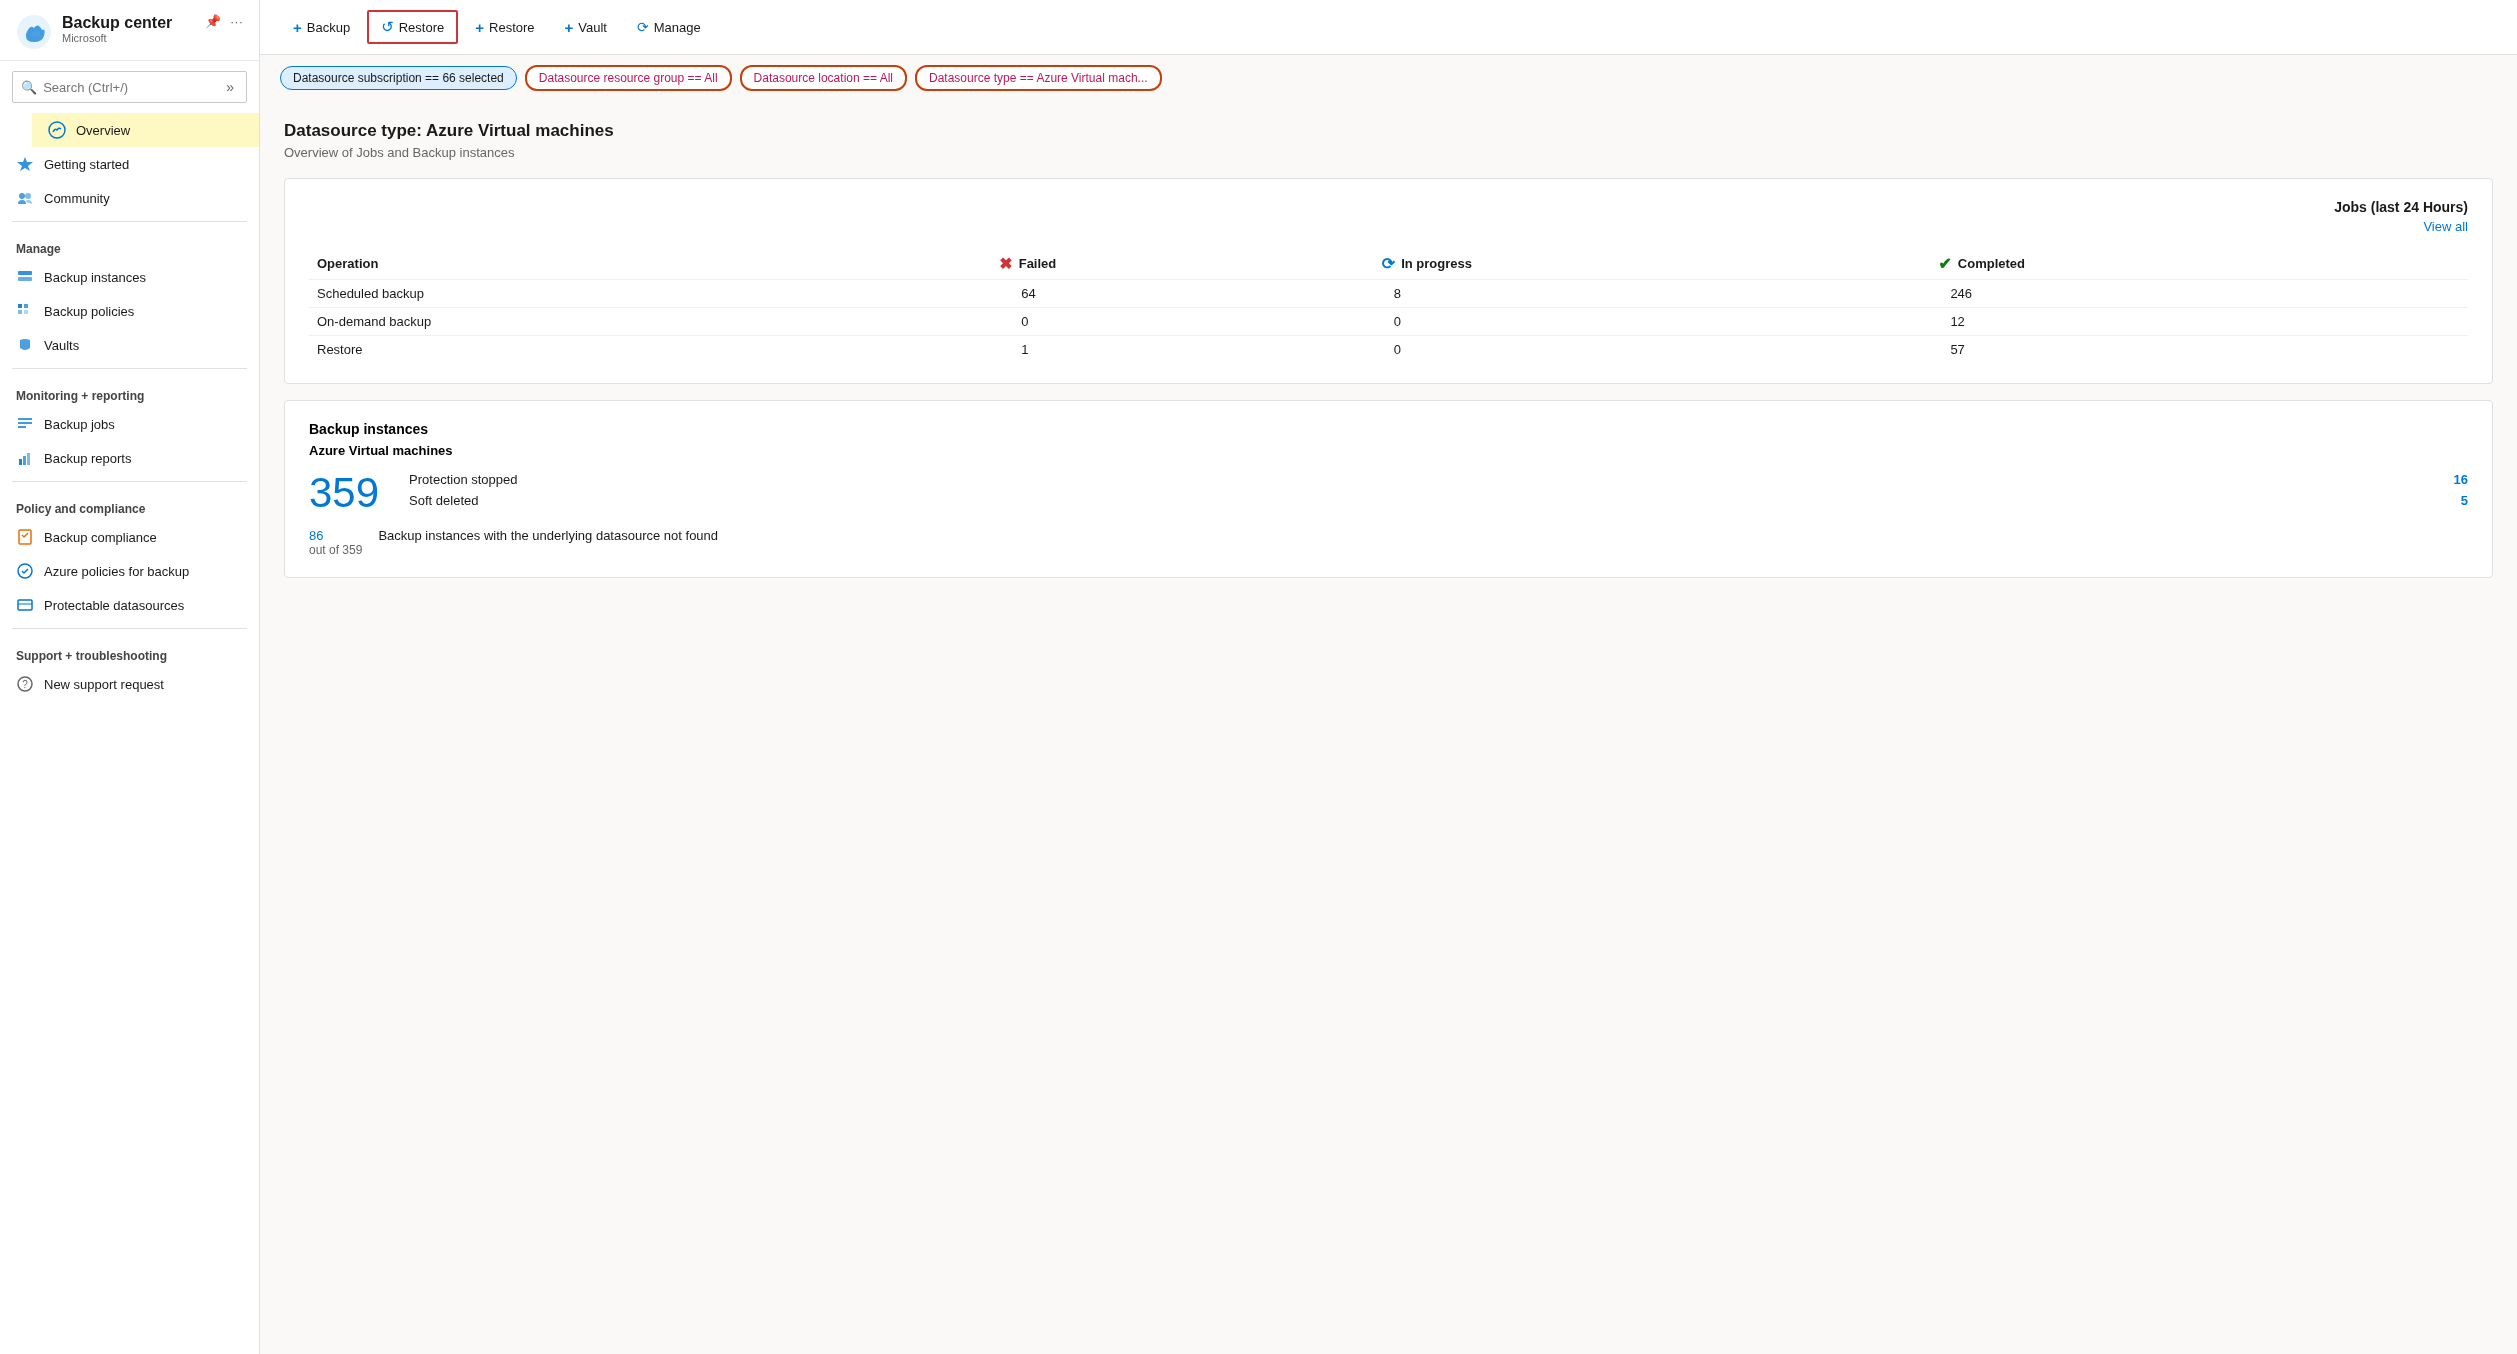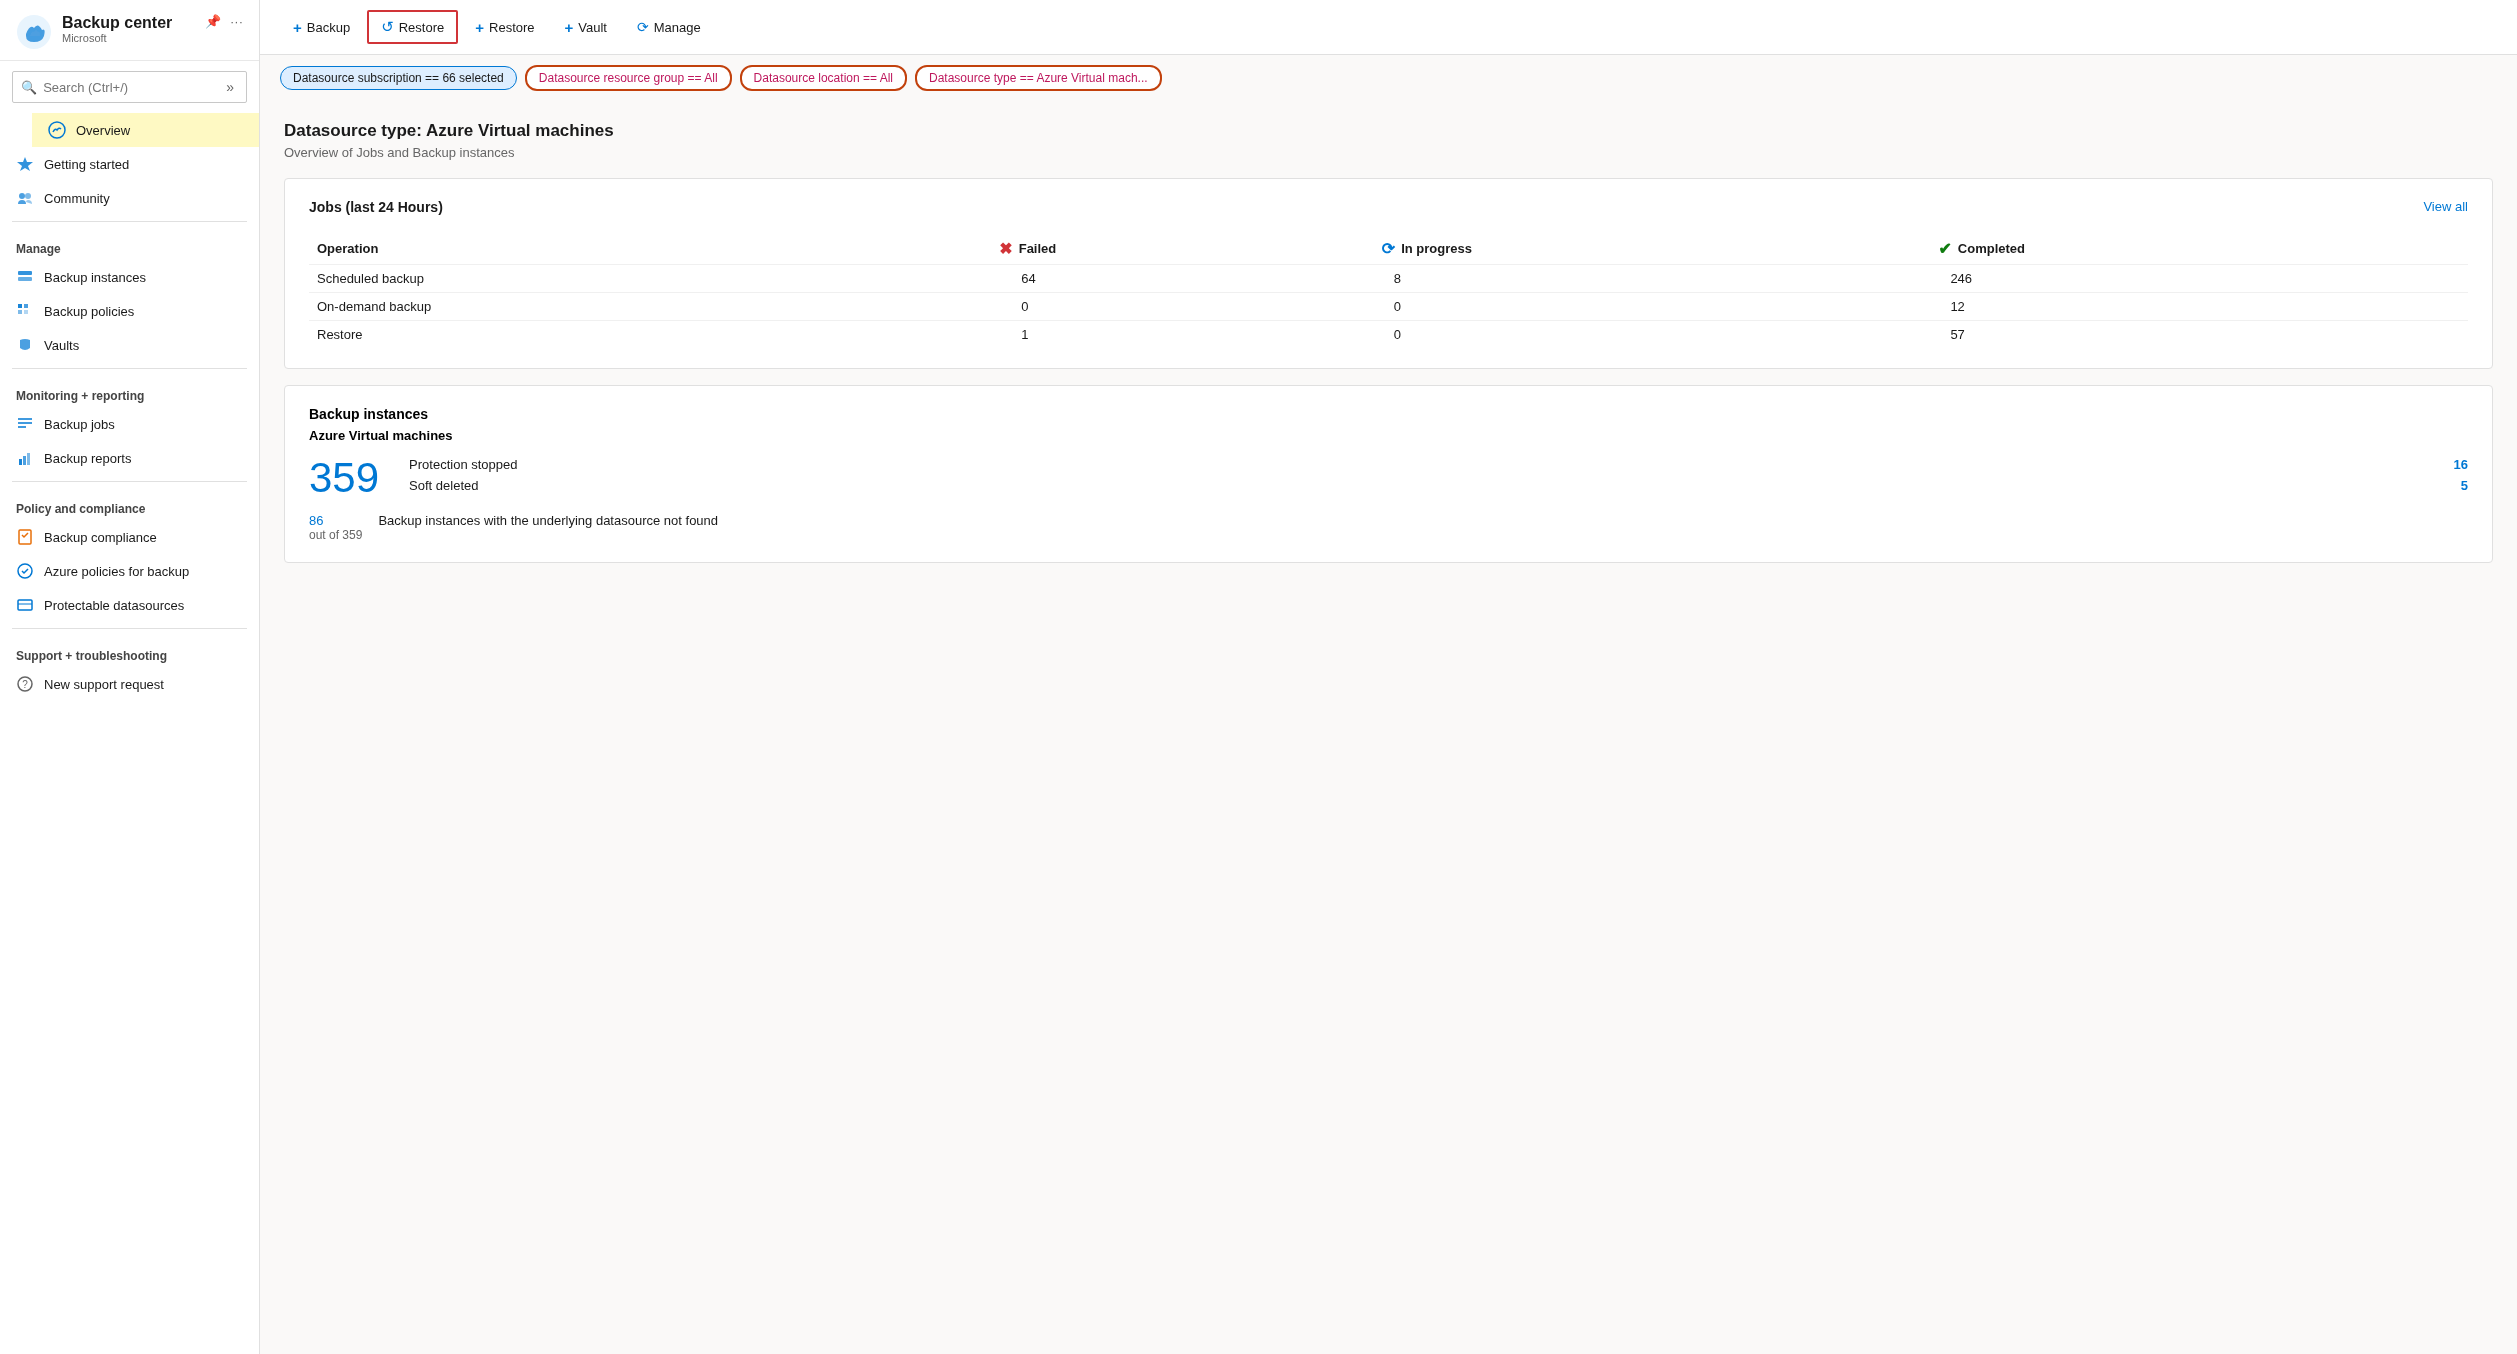--- a/index.html
+++ b/index.html
@@ -159,21 +159,21 @@
 
     
     .card {
       background: #fff;
       border: 1px solid #e0e0e0;
       border-radius: 4px;
       padding: 20px 24px;
       margin-bottom: 16px;
     }
     .card-title { font-size: 14px; font-weight: 600; color: #1a1a1a; margin-bottom: 4px; }
-    .card-header { display: flex; justify-content: space-between; align-items: flex-start; margin-bottom: 14px; }
+    .card-header { display: flex; justify-content: space-between; align-items: flex-end; margin-bottom: 14px; flex-direction: column; }
     .view-all-link { color: #0078d4; cursor: pointer; font-size: 13px; text-decoration: none; }
 
     
     .jobs-table { width: 100%; border-collapse: collapse; }
     .jobs-table th {
       text-align: left;
       font-size: 13px;
       font-weight: 600;
       color: #1a1a1a;
       padding: 6px 8px;

